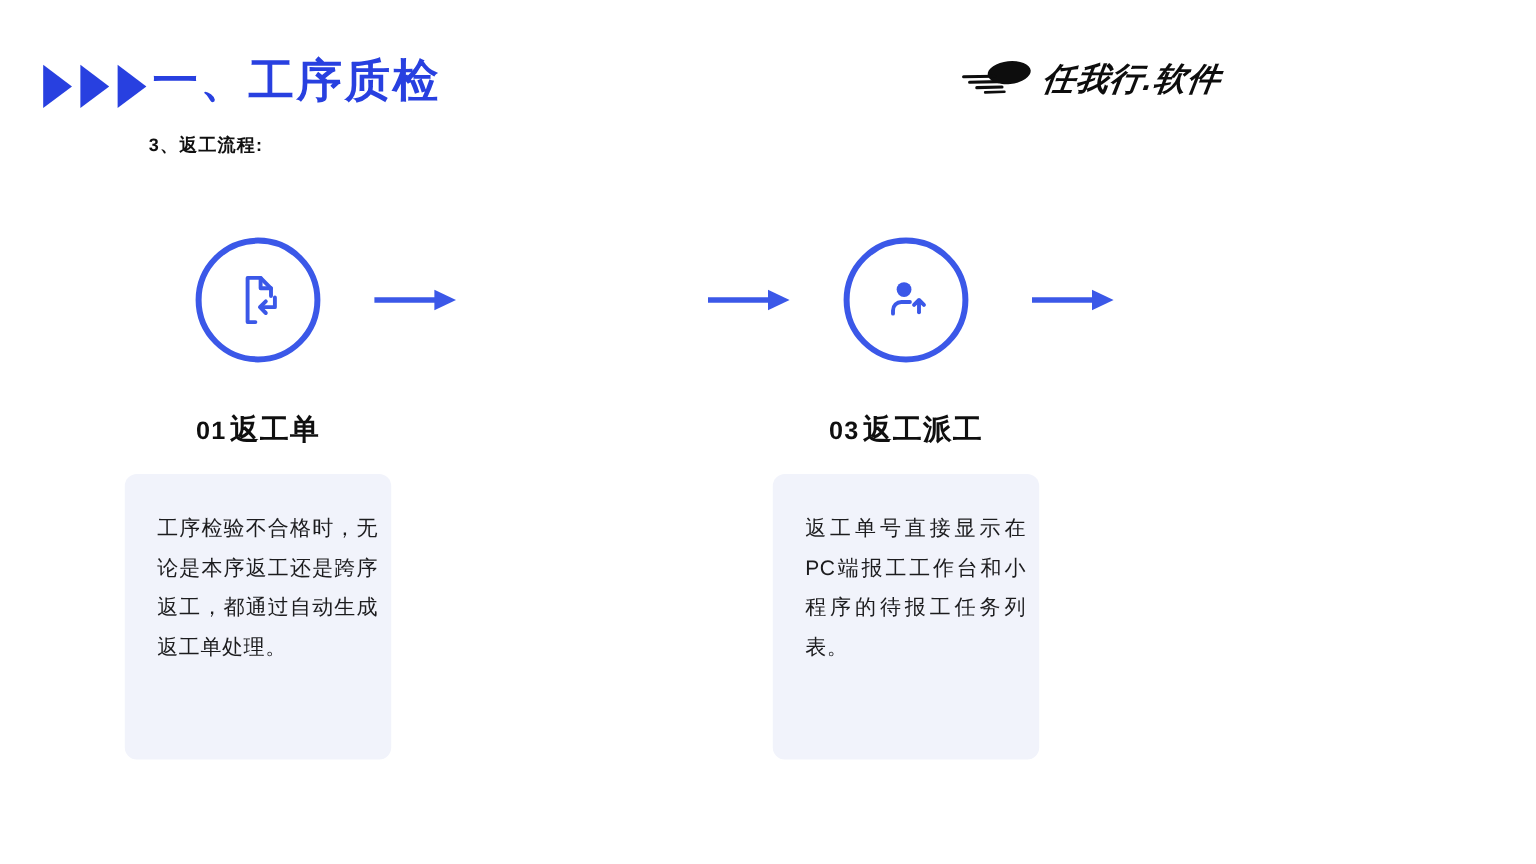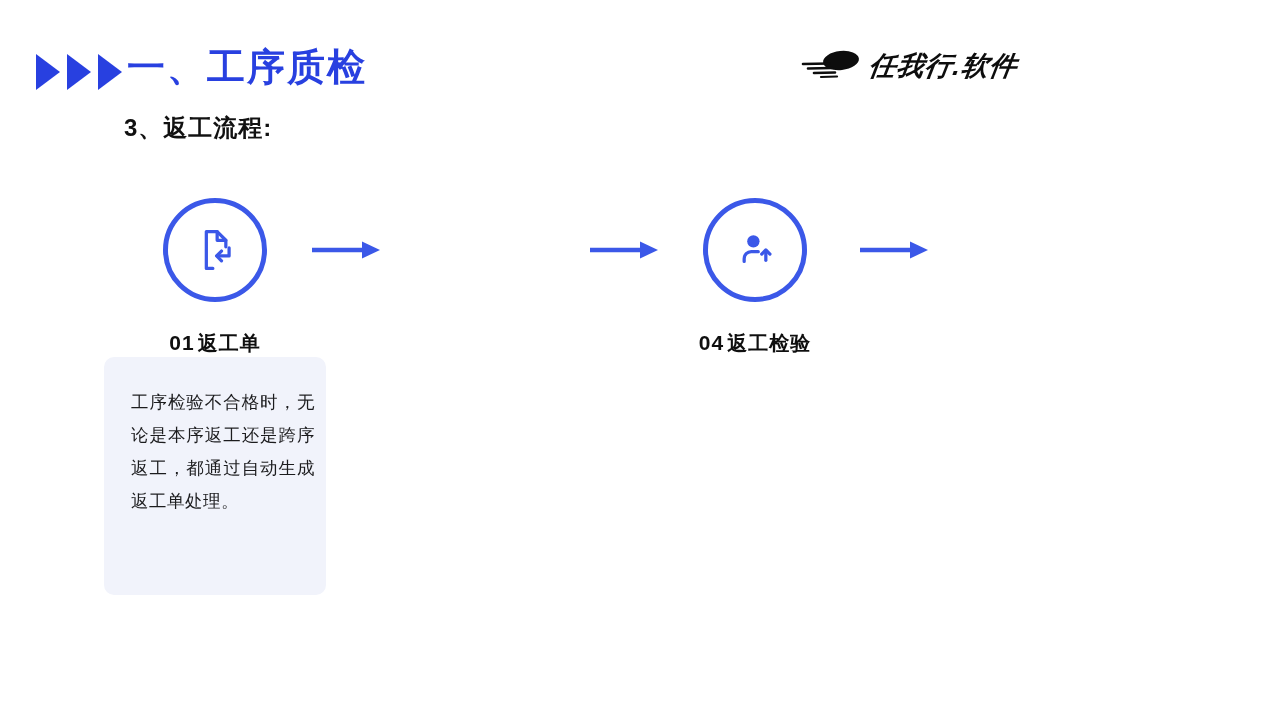--- a/index.html
+++ b/index.html
@@ -41,21 +41,21 @@
     position: absolute; right: 30px; top: 48px;
     display: flex; align-items: center; gap: 8px;
   }
   .logo-text {
     font-size: 27px; font-weight: 900; font-style: italic;
     color: var(--logo-black); letter-spacing: 1px;
     transform: skewX(-8deg);
   }
   .subtitle {
     position: absolute; left: 124px; top: 112px;
-    font-size: 24px; font-weight: 800; color: #111111;
+    font-size: 15px; font-weight: 800; color: #111111;
     letter-spacing: 1px;
   }
 
   
   .step {
     position: absolute; top: 198px; width: 222px;
   }
   .step.s1 { left: 104px; }
   .step.s2 { left: 375px; }
   .step.s3 { left: 644px; }
@@ -66,29 +66,29 @@
     border: 5px solid var(--icon-blue); border-radius: 50%;
     display: flex; align-items: center; justify-content: center;
     background: #ffffff;
   }
   .circle svg { display: block; }
   .stroke-blue { stroke: var(--icon-blue); fill: none; stroke-width: 3; stroke-linecap: round; stroke-linejoin: round; }
   .fill-blue { fill: var(--icon-blue); }
   .stroke-white { stroke: #ffffff; fill: none; stroke-width: 3; stroke-linecap: round; }
 
   .step-label {
-    margin-top: 28px;
+    margin-top: 40px;
     display: flex; justify-content: center; align-items: baseline; gap: 3px;
     font-weight: 800; color: #0f0f0f;
   }
   .step-num  { font-size: 21px; letter-spacing: 1px; }
-  .step-name { font-size: 20px; letter-spacing: 1px; }
+  .step-name { font-size: 24px; letter-spacing: 1px; }
 
   .card {
-    height: 238px;
+    margin-top: 21px; height: 238px;
     background: var(--card-bg); border-radius: 10px;
     padding: 29px 11px 0 27px;
   }
   .card p {
     font-size: 17.5px; line-height: 33px; color: var(--text-dark);
     text-align: justify; letter-spacing: 0.5px;
   }
 
   
   .flow-arrow {
@@ -153,22 +153,25 @@
       <span>
         <svg width="52" height="52" viewBox="0 0 48 48">
           <circle class="fill-blue" cx="22.5" cy="16" r="5.7"></circle>
           <path class="stroke-blue" d="M14 34.5 V32 a6.5 6.5 0 0 1 6.5 -6.5 H27"></path>
           <line class="stroke-blue" x1="34" y1="33.5" x2="34" y2="25"></line>
           <path class="stroke-blue" d="M30.2 27.8 L34 24 L37.8 27.8"></path>
         </svg>
       </span>
     </div>
     <div class="step-label">
-      <span class="step-num">04</span>
-      <span class="step-name">返工检验</span>
+      <span class="step-num">03</span>
+      <span class="step-name">返工派工</span>
+    </div>
+    <div class="card">
+      <p>返工单号直接显示在PC端报工工作台和小程序的待报工任务列表。</p>
     </div>
   </div>
 
 
   <div class="flow-arrow a1">
     <svg width="70" height="20" viewBox="0 0 70 20">
       <line x1="1" y1="10" x2="53" y2="10"></line>
       <polygon points="51,1.5 69,10 51,18.5"></polygon>
     </svg>
   </div>

